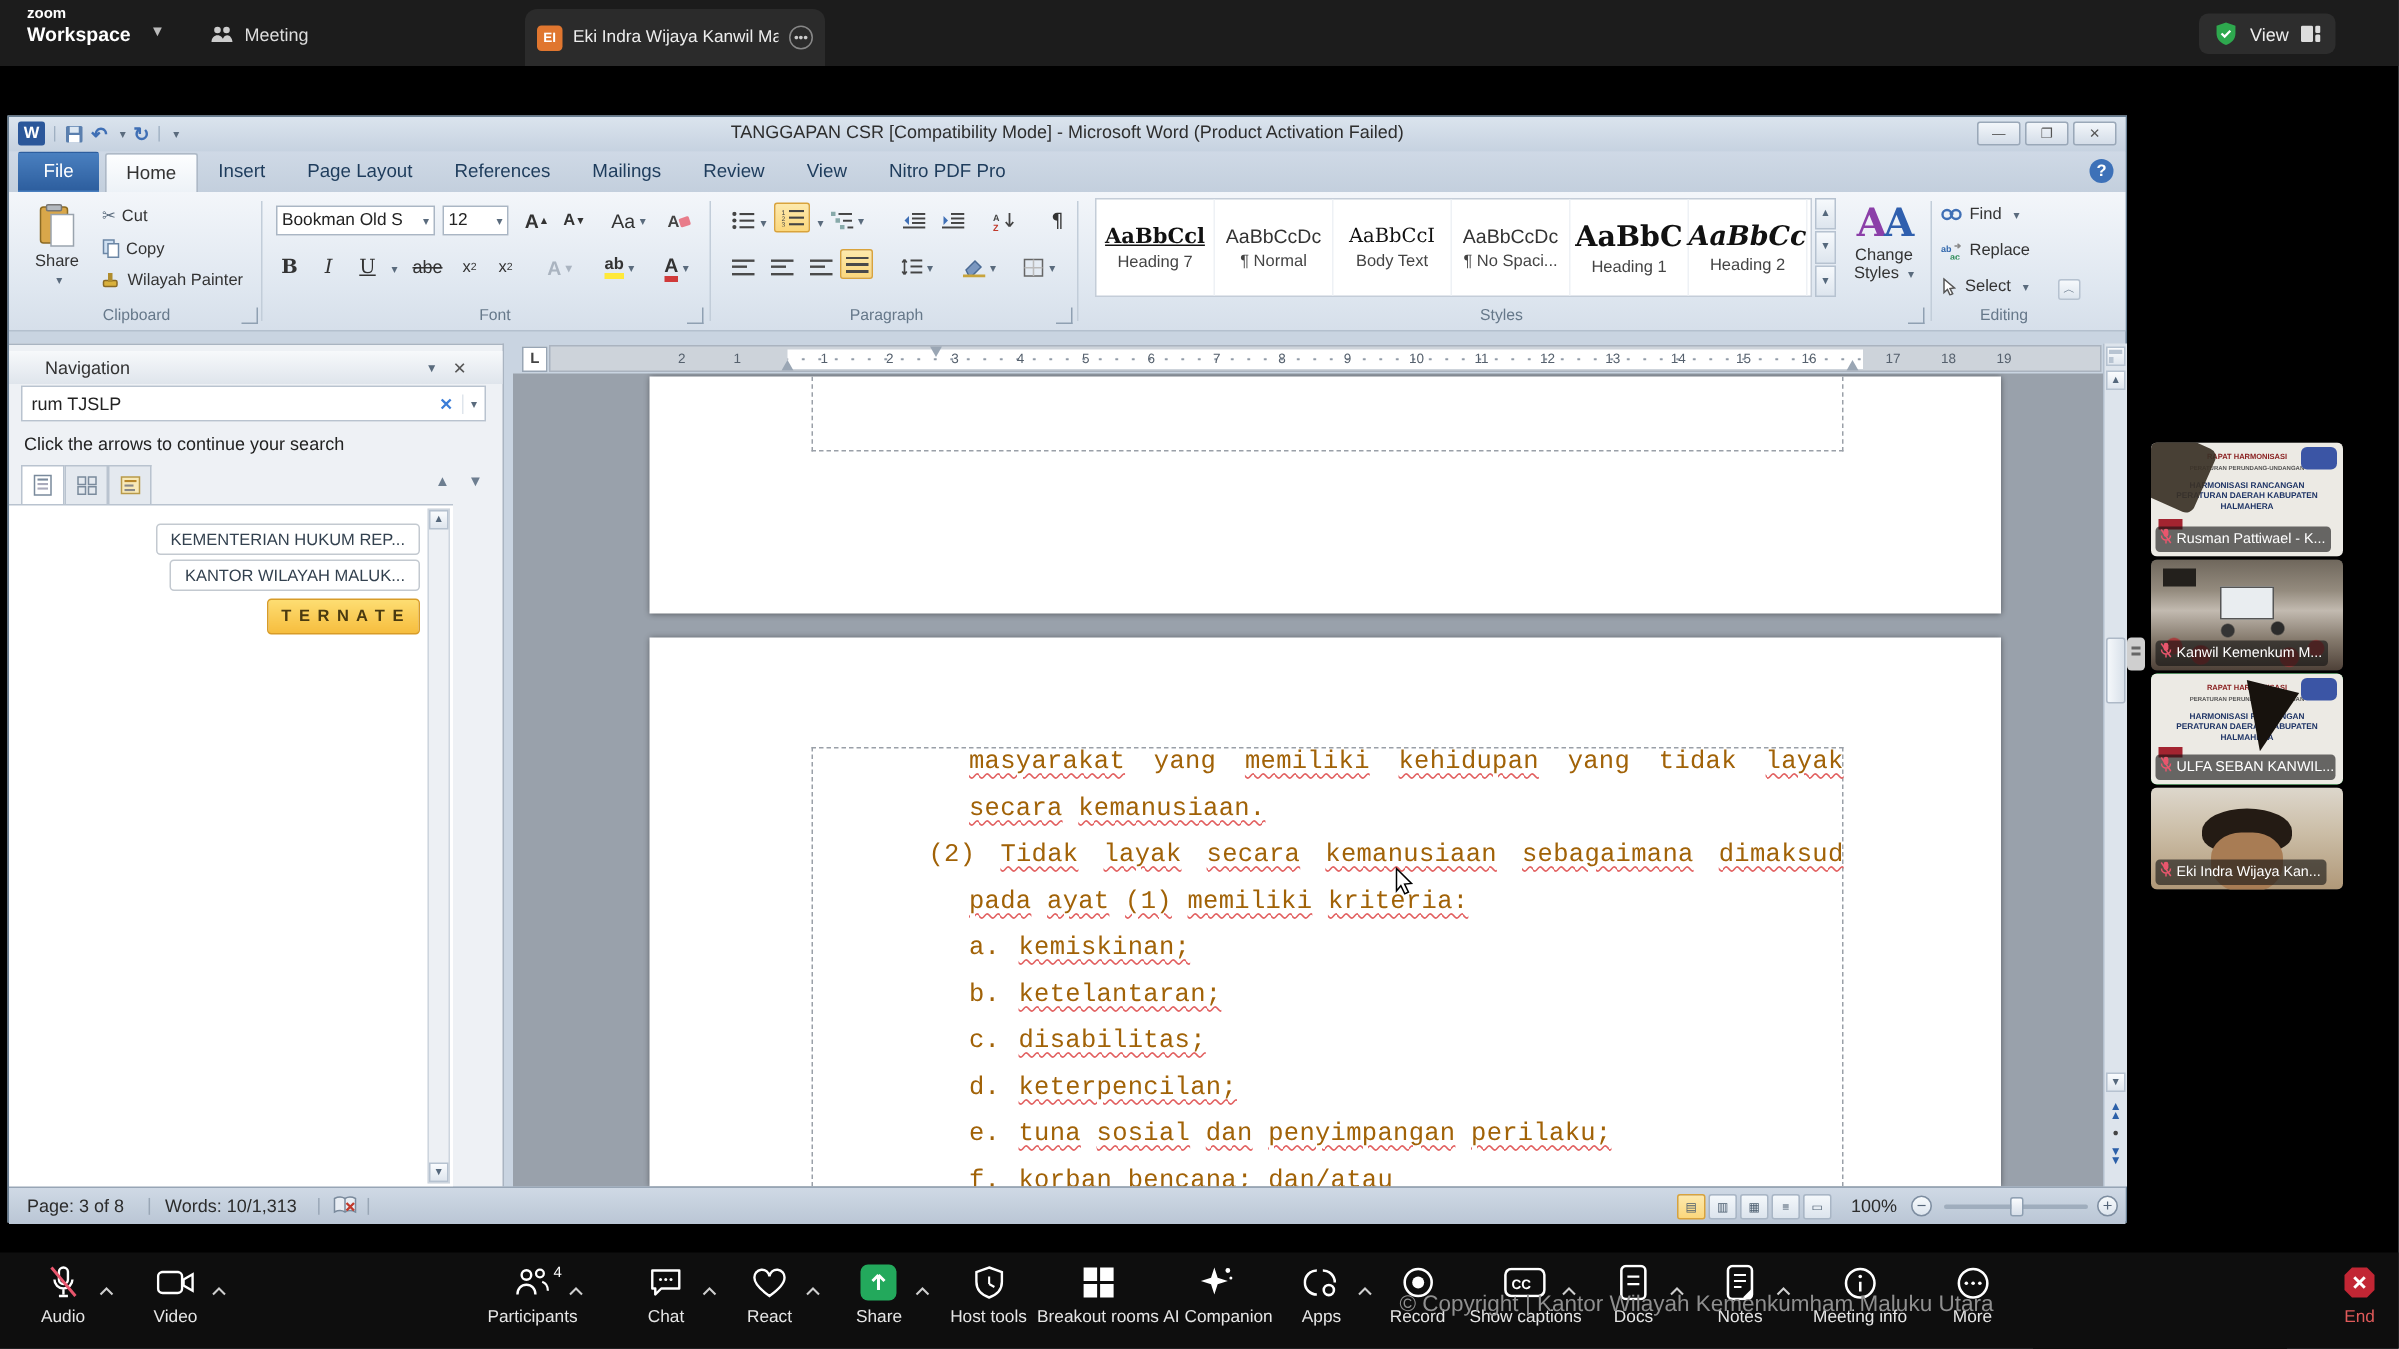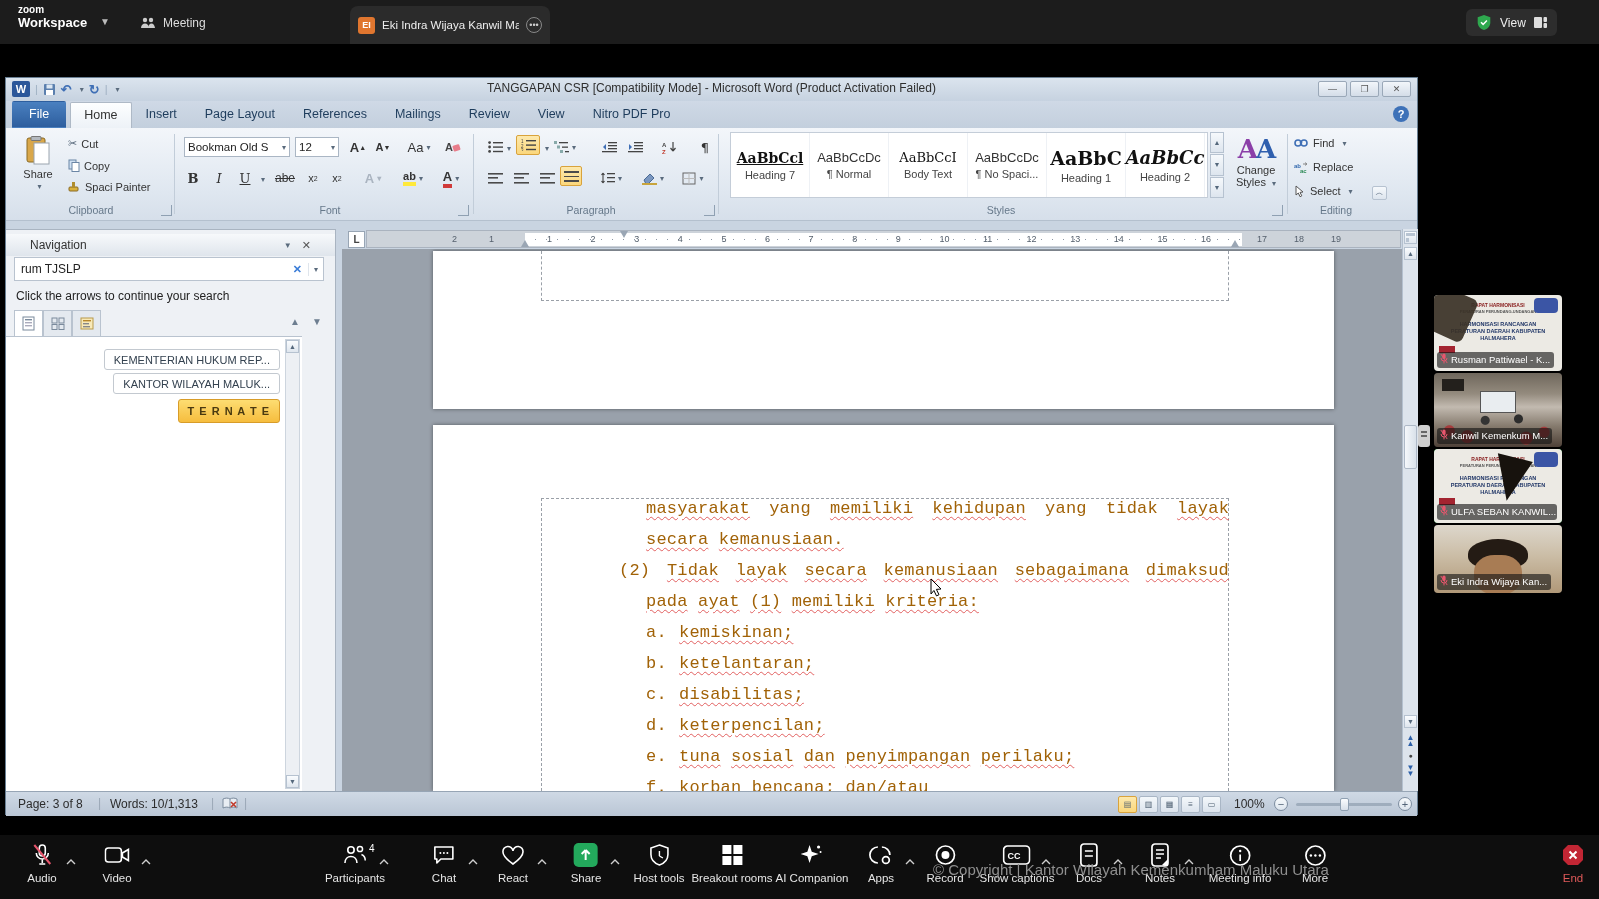--- a/index.html
+++ b/index.html
@@ -256,21 +256,21 @@
           <rect x="1" y="1" width="7" height="9" fill="#cfe0f2" stroke="#6b86a5"></rect>
           <rect x="4" y="3.5" width="7" height="9" fill="#fff" stroke="#6b86a5"></rect>
         </svg>
         <span>Copy</span>
       </div>
     <div class="smallbtn" style="left:62px;top:53px;">
         <svg width="13" height="12" viewBox="0 0 13 12">
           <rect x="1" y="6" width="9" height="4" rx="1" fill="#d9b13c" stroke="#8a6a24"></rect>
           <rect x="4" y="1" width="3" height="6" fill="#b08d2e"></rect>
         </svg>
-        <span>Spaci Painter</span>
+        <span>Wilayah Painter</span>
       </div>
     <div class="glabel" style="left:30px;width:110px;">Clipboard</div>
     <div class="launcher" style="left:155px;"></div>
     <div class="gsep" style="left:168px;"></div>
 
     <div class="combo" style="left:178px;top:9px;width:106px;">
         <span class="cv">Bookman Old S</span>
         <span class="dd">▾</span>
       </div>
     <div class="combo" style="left:289px;top:9px;width:44px;">

